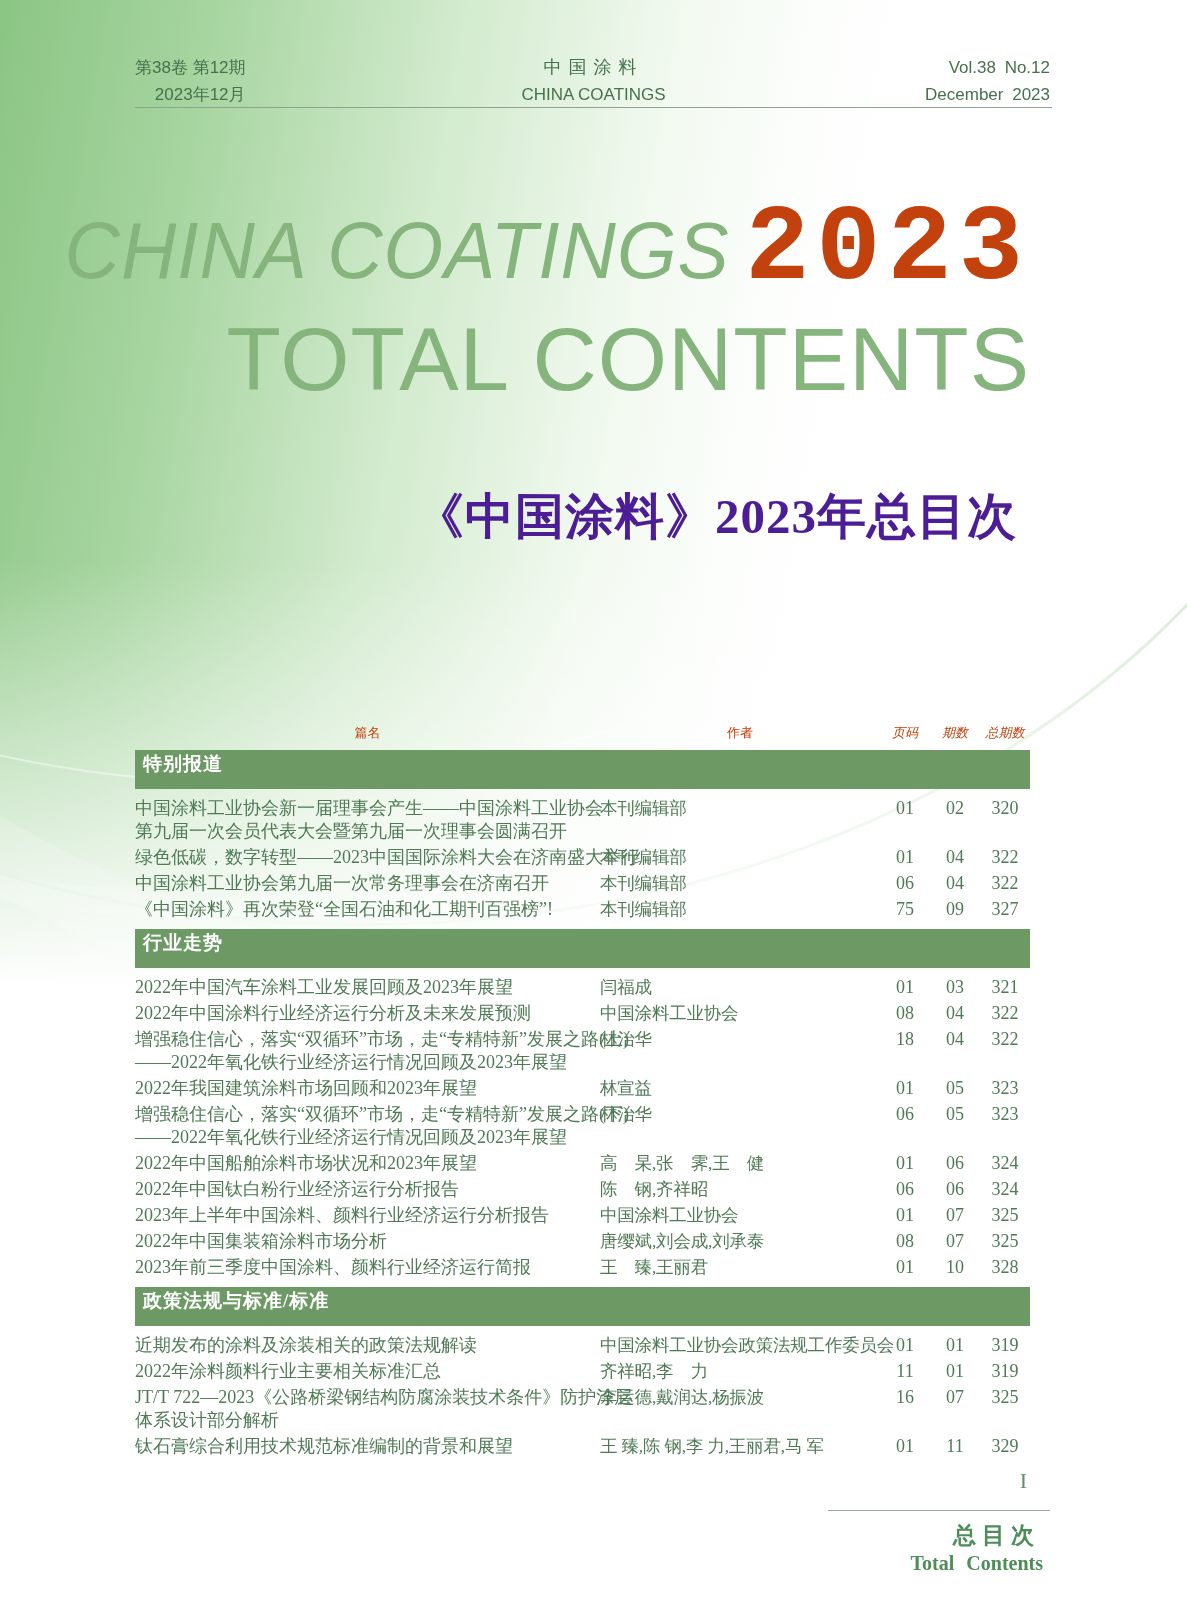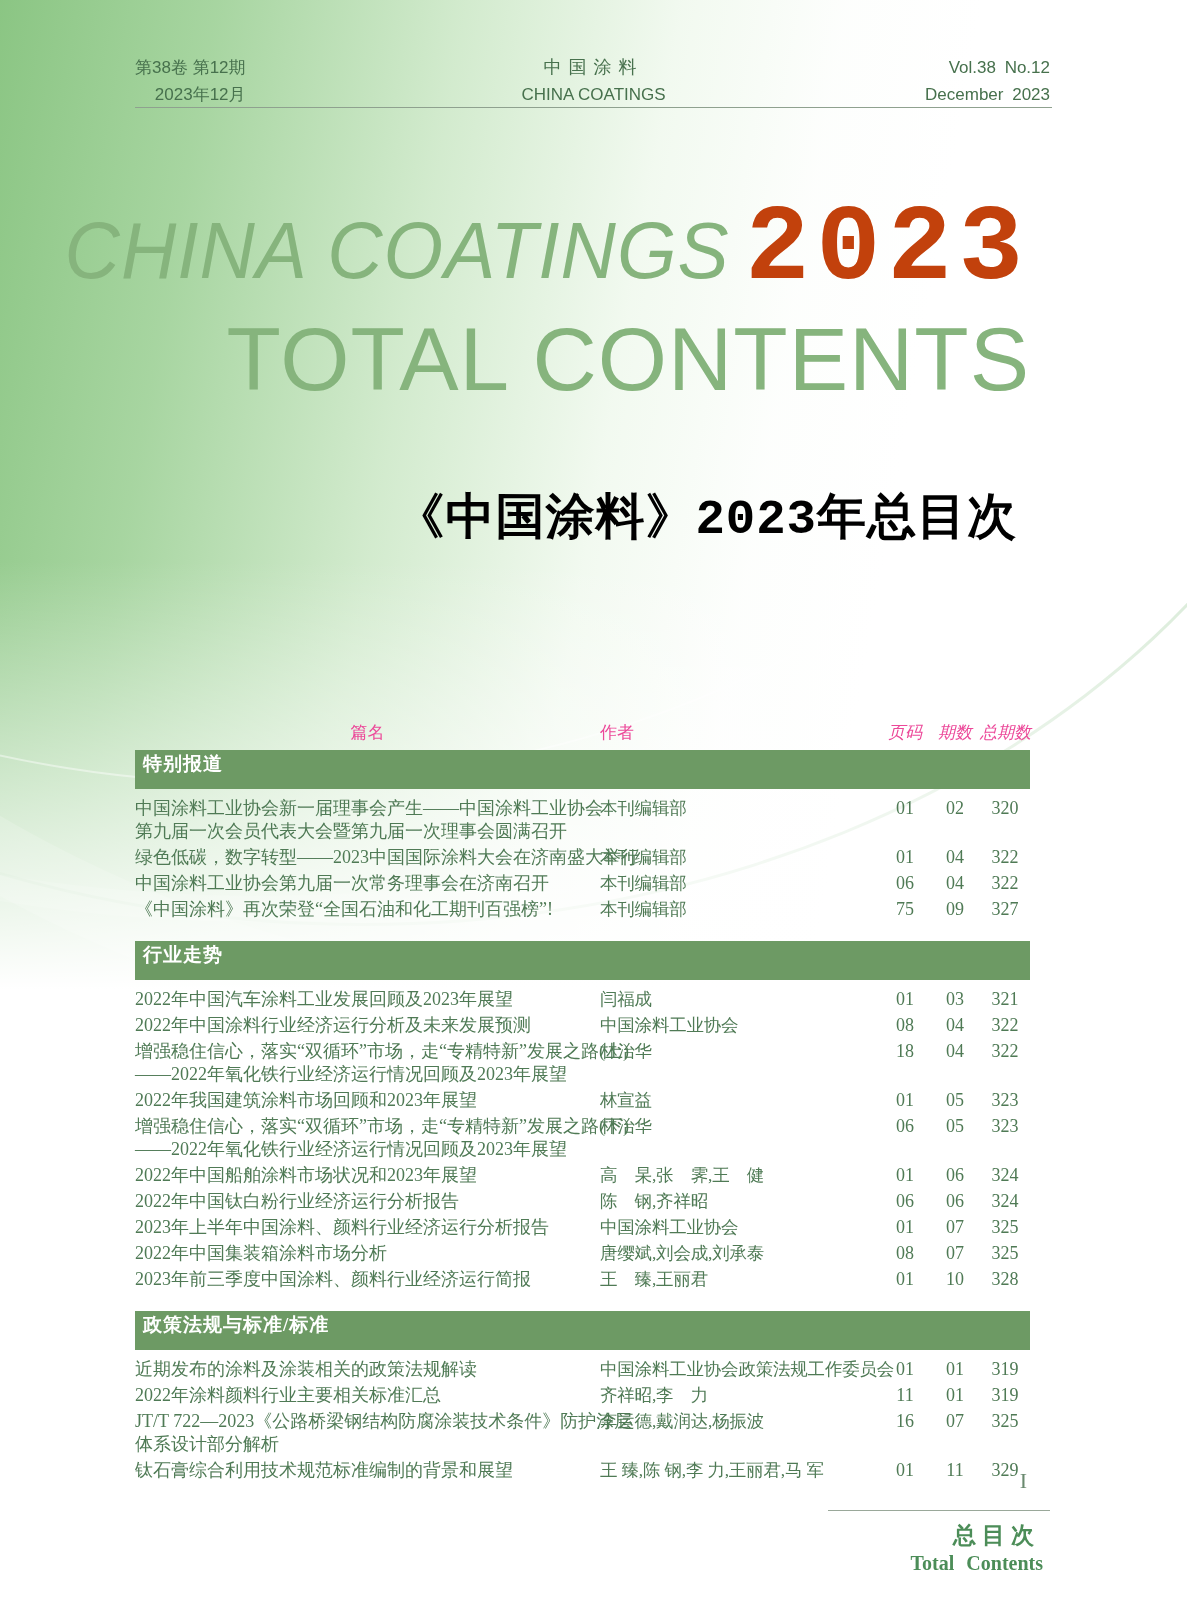--- a/index.html
+++ b/index.html
@@ -60,37 +60,37 @@
     display:inline-block;margin-left:16px;vertical-align:baseline;
   }
   .banner .line2{
     font-family:"Liberation Sans","DejaVu Sans",sans-serif;
     font-size:89px;letter-spacing:1px;margin-top:12px;white-space:nowrap;
   }
 
   
   .cn-title{
     position:absolute;top:484px;left:0;right:170px;margin:0;
-    text-align:right;font-size:49px;font-weight:bold;color:#000000;
-    font-family:Liberation Mono, monospace;letter-spacing:1px;
+    text-align:right;font-size:49px;font-weight:bold;color:#4c1d95;
+    font-family:Liberation Serif, serif;letter-spacing:1px;
   }
 
   
   .toc{position:absolute;top:720px;left:135px;width:895px;color:#4f7a55;}
-  .toc-head{display:grid;grid-template-columns:465px 280px 50px 50px 50px;font-size:17px;color:#ec4899;height:26px;line-height:26px;margin-bottom:4px;}
+  .toc-head{display:grid;grid-template-columns:465px 280px 50px 50px 50px;font-size:13px;color:#c2410c;height:26px;line-height:26px;margin-bottom:4px;}
   .toc-head .h-title{text-align:center;}
-  .toc-head .h-author{text-align:left;}
+  .toc-head .h-author{text-align:center;}
   .toc-head .h-num{text-align:center;white-space:nowrap;font-style:italic;}
   .band{
     height:39px;line-height:28px;background:#6d9a64;color:#ffffff;
     font-weight:bold;font-size:19px;padding-left:8px;box-sizing:border-box;
     margin-bottom:8px;letter-spacing:1px;
   }
   .band + .trow{margin-top:2px;}
-  .band.later{margin-top:20px;}
+  .band.later{margin-top:8px;}
   .trow{display:grid;grid-template-columns:465px 280px 50px 50px 50px;margin-bottom:3px;font-size:18px;line-height:23px;}
   .c-title{white-space:pre;overflow:visible;}
   .c-author{white-space:pre;overflow:visible;font-size:17.5px;letter-spacing:-0.2px;}
   .c-num{text-align:center;font-size:18px;}
 
   
   .footer{position:absolute;left:0;right:0;top:1468px;color:#4c8d58;}
   .pageno{position:absolute;right:160px;top:0;font-size:22px;color:#6a8a6f;font-family:"Liberation Serif",serif;}
   .foot-rule{position:absolute;right:137px;top:42px;width:222px;border-top:1.5px solid #9aa89a;}
   .foot-cn{position:absolute;right:147px;top:52px;font-size:23px;font-weight:bold;letter-spacing:6px;}

